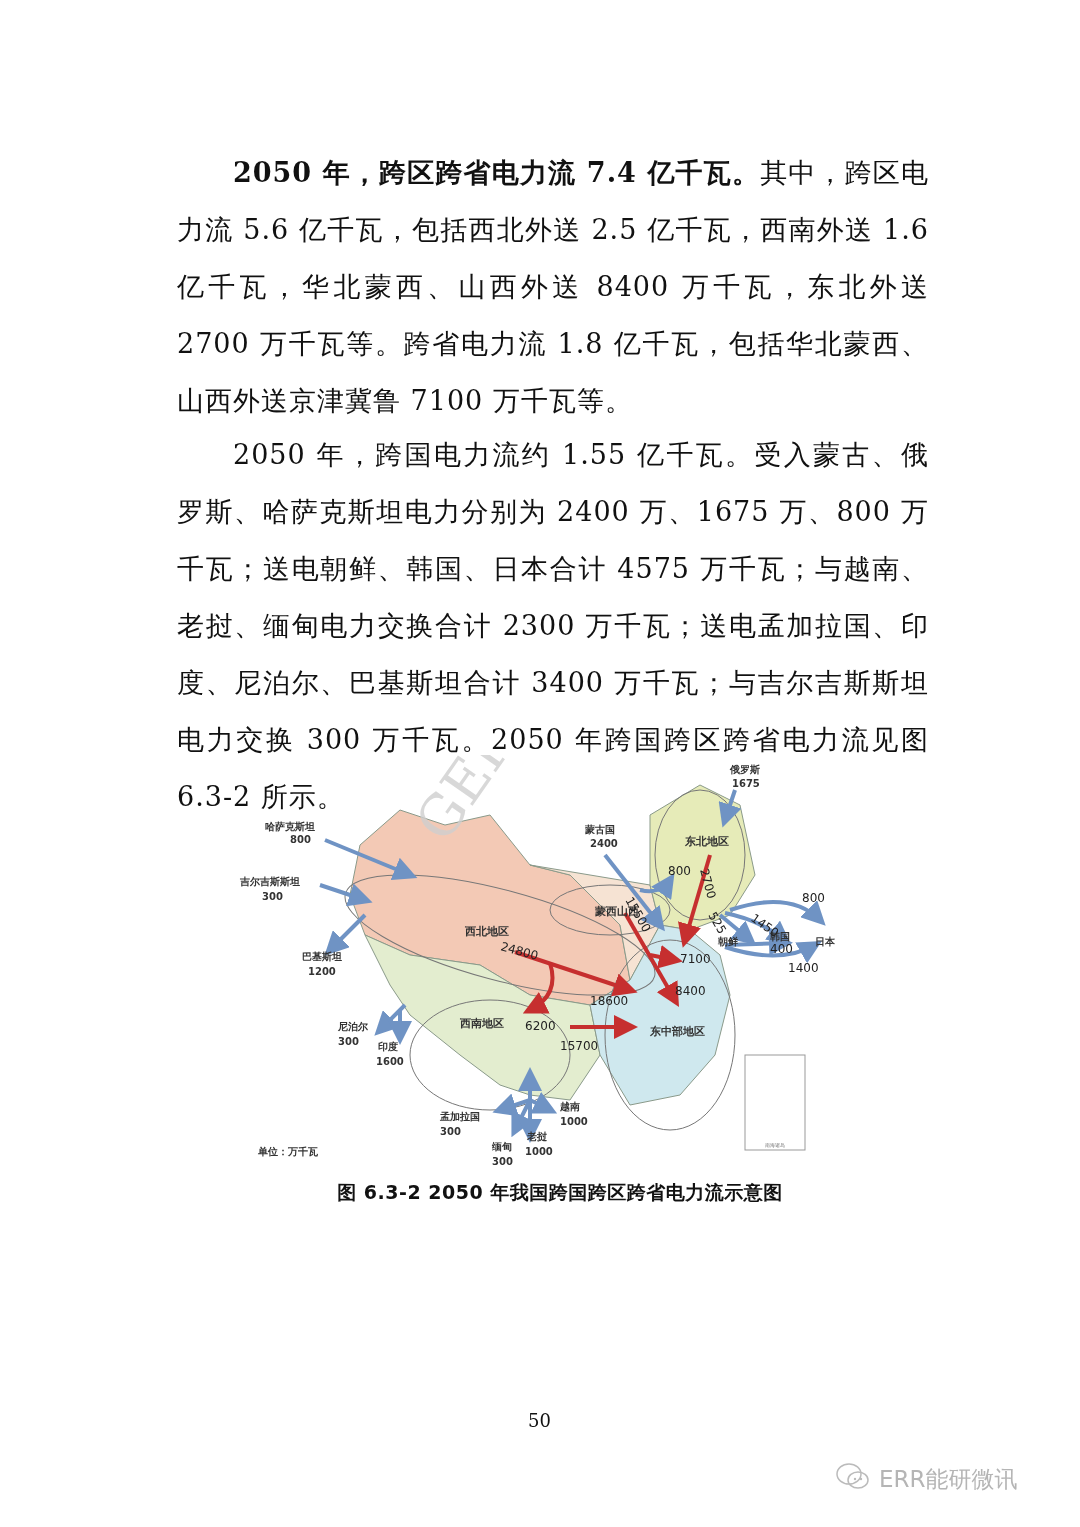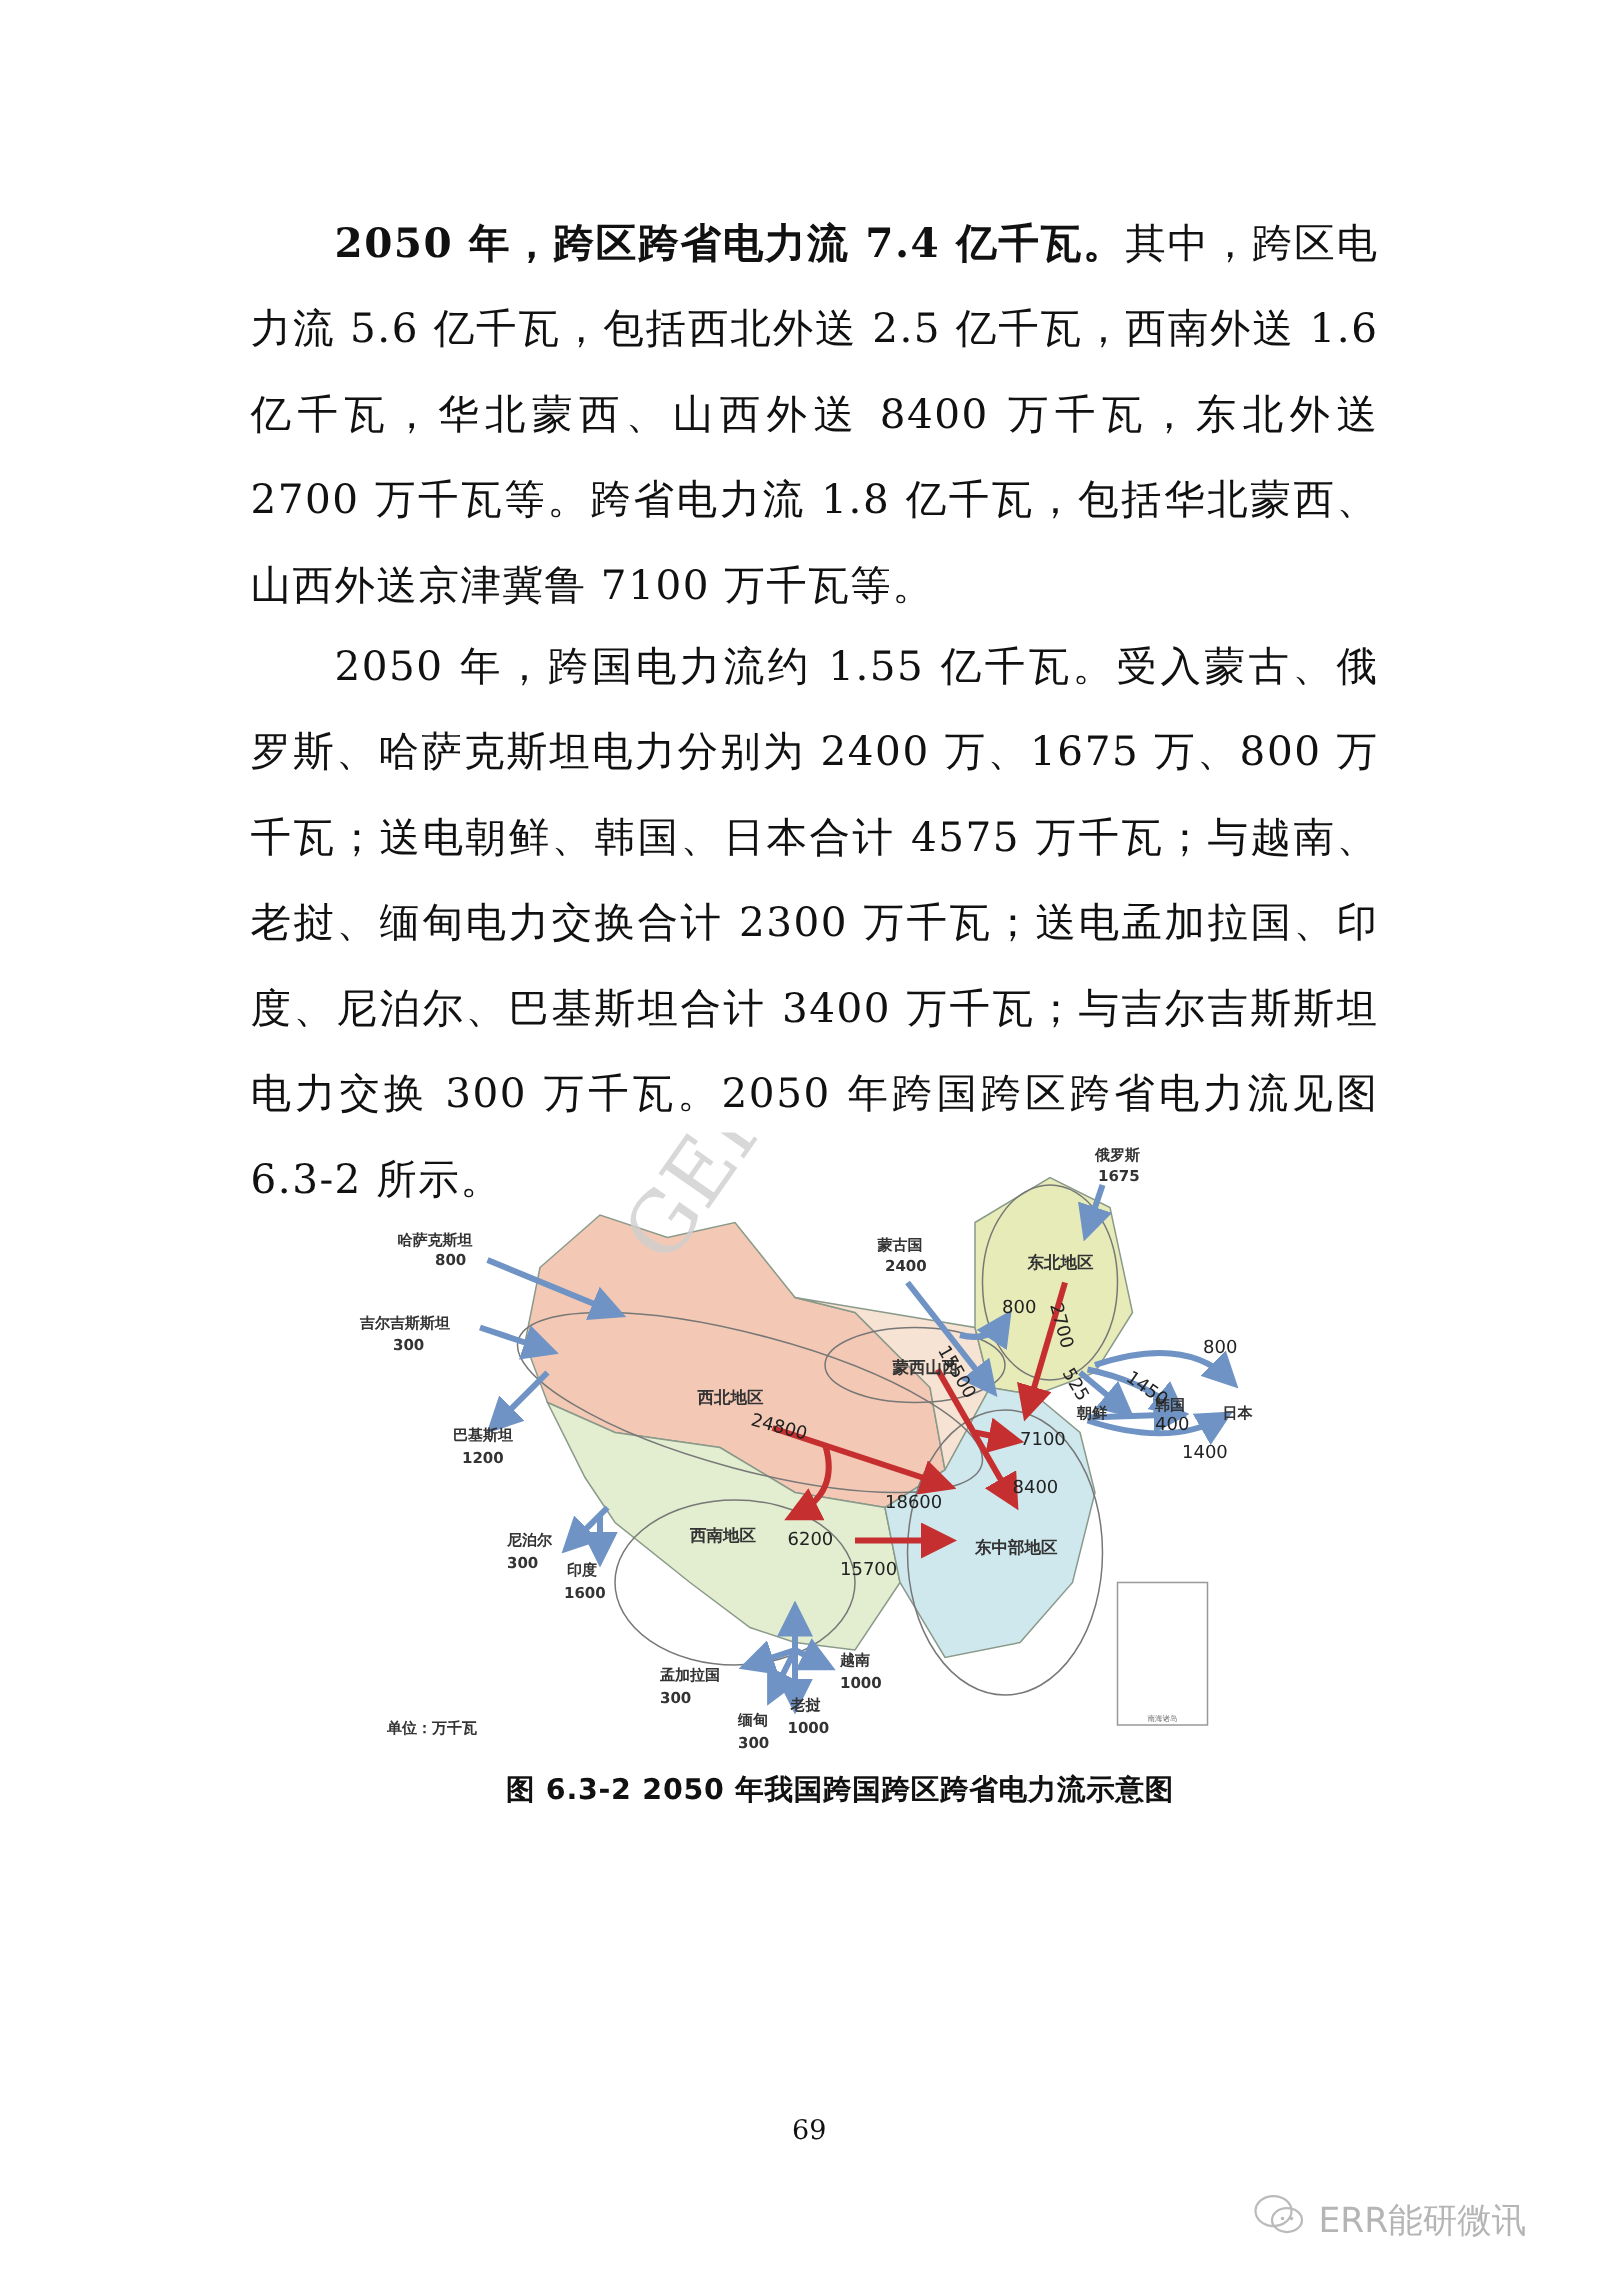--- a/index.html
+++ b/index.html
@@ -1,19 +1,19 @@
 <!DOCTYPE html>
 <html><head>
   <meta charset="utf-8">
   <style>
     html, body { margin: 0; padding: 0; background: #ffffff; }
     body { width: 1080px; height: 1527px; position: relative; overflow: hidden;
            font-family: "DejaVu Serif", "Liberation Serif", serif; color: #111; }
     .para { position: absolute; left: 165px; width: 752px; font-size: 27px; line-height: 57px;
-            text-align: justify; letter-spacing: 1px; margin: 2px; }
+            text-align: justify; letter-spacing: 1px; margin: 12px; }
     .para b { font-weight: bold; }
     #p1 { top: 132px; }
     #p2 { top: 414px; }
     .indent { display: inline-block; width: 56px; }
     .figure { position: absolute; left: 230px; top: 755px; width: 630px; height: 420px; }
     .figure svg { width: 100%; height: 100%; }
     .caption { position: absolute; left: 0; width: 1080px; top: 1180px; text-align: center;
                font-family: "DejaVu Sans", "Liberation Sans", sans-serif; font-weight: bold;
                font-size: 19px; letter-spacing: 0.5px; margin-left: 20px; }
     .pagenum { position: absolute; left: 528px; top: 1410px; font-size: 18px; }
@@ -128,21 +128,21 @@
     <text class="num" x="520" y="165" transform="rotate(35 520 165)">1450</text>
     <text class="num" x="572" y="147">800</text>
     <text class="num" x="540" y="198">400</text>
     <text class="num" x="558" y="217">1400</text>
 
     <text class="lbl" x="28" y="400" font-size="11">单位：万千瓦</text>
   </svg>
 </div>
 
 <div class="caption">图 6.3-2 2050 年我国跨国跨区跨省电力流示意图</div>
-<div class="pagenum">69</div>
+<div class="pagenum">50</div>
 <div class="brand">
   <span>
     <svg width="36" height="30" viewBox="0 0 36 30">
         <ellipse cx="14" cy="12" rx="12" ry="10" fill="none" stroke="#bbb" stroke-width="1.5"></ellipse>
         <ellipse cx="23" cy="18" rx="10" ry="8" fill="none" stroke="#bbb" stroke-width="1.5"></ellipse>
         <circle cx="20" cy="17" r="1.2" fill="#bbb"></circle>
         <circle cx="26" cy="17" r="1.2" fill="#bbb"></circle>
       </svg>
   </span>
   <span>ERR能研微讯</span>

